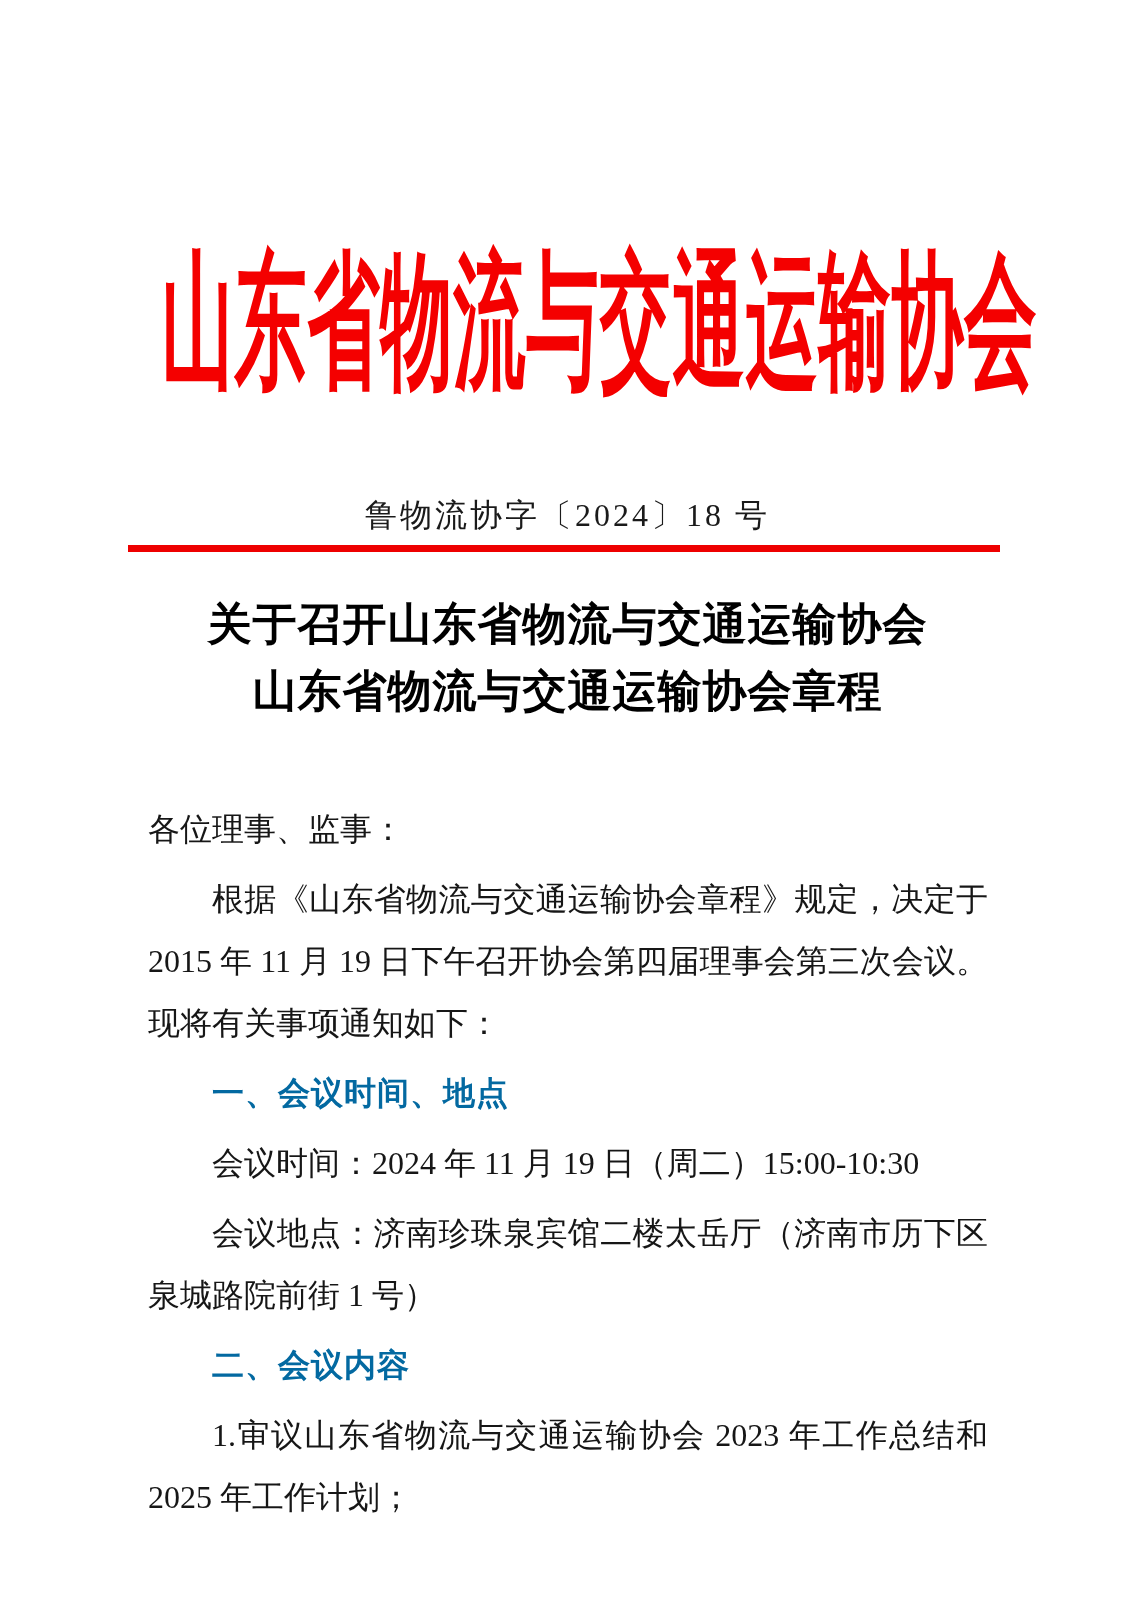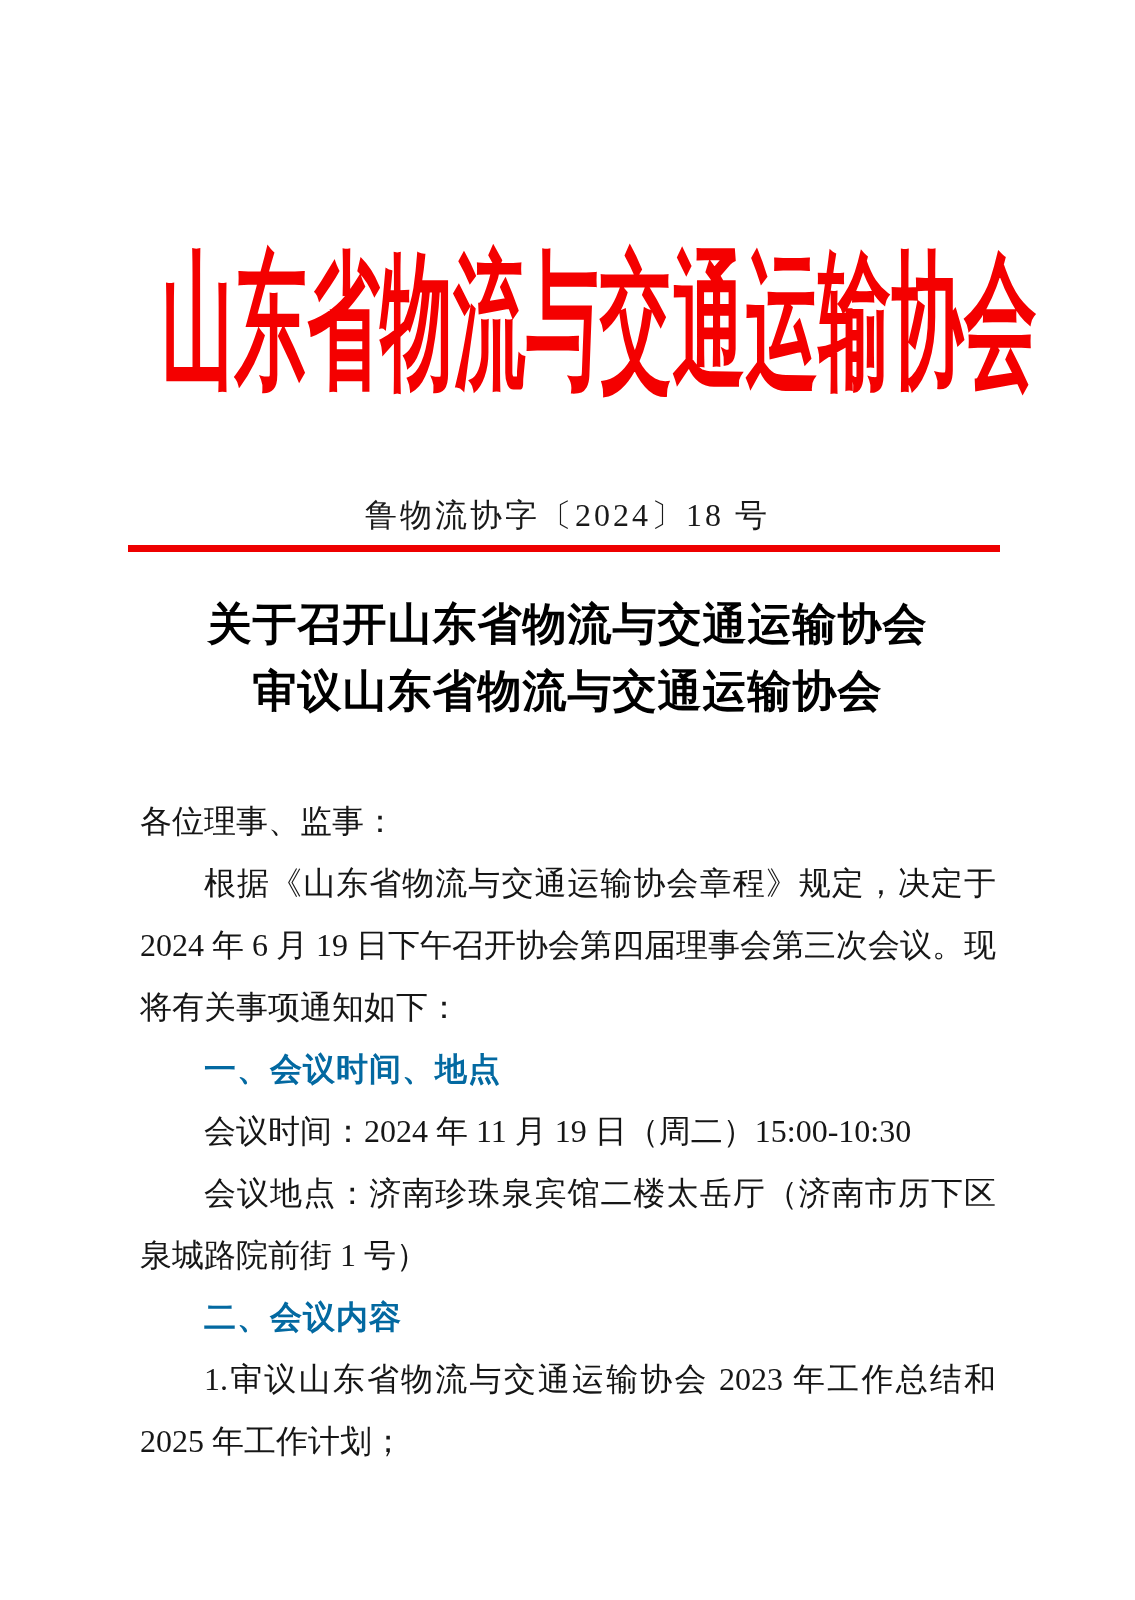--- a/index.html
+++ b/index.html
@@ -84,21 +84,21 @@
     top: 790px;
     left: 140px;
     width: 856px;
     font-size: 32px;
     line-height: 62px;
     color: #161616;
     text-align: justify;
     font-family: "Liberation Serif", "DejaVu Serif", serif;
   }
   #body-text p {
-    margin: 0;
+    margin: 8px;
     padding: 0;
   }
   .indent-2 {
     text-indent: 2em;
   }
   .section-heading {
     font-family: "Liberation Sans", "DejaVu Sans", sans-serif;
     font-weight: bold;
     color: #0369a1;
     letter-spacing: 1px;
@@ -112,26 +112,26 @@
   <div id="letterhead">
     <span class="org-name">山东省物流与交通运输协会</span>
   </div>
 
   <div id="doc-number">鲁物流协字〔2024〕18 号</div>
 
   <div id="red-rule"></div>
 
   <div id="doc-title">
     <div>关于召开山东省物流与交通运输协会</div>
-    <div>审议山东省物流与交通运输协会</div>
+    <div>山东省物流与交通运输协会章程</div>
   </div>
 
   <div id="body-text">
     <p>各位理事、监事：</p>
-    <p class="indent-2">根据《山东省物流与交通运输协会章程》规定，决定于 2024 年 6 月 19 日下午召开协会第四届理事会第三次会议。现将有关事项通知如下：</p>
+    <p class="indent-2">根据《山东省物流与交通运输协会章程》规定，决定于 2015 年 11 月 19 日下午召开协会第四届理事会第三次会议。现将有关事项通知如下：</p>
     <p class="indent-2 section-heading">一、会议时间、地点</p>
     <p class="indent-2">会议时间：2024 年 11 月 19 日（周二）15:00-10:30</p>
     <p class="indent-2">会议地点：济南珍珠泉宾馆二楼太岳厅（济南市历下区泉城路院前街 1 号）</p>
     <p class="indent-2 section-heading">二、会议内容</p>
     <p class="indent-2">1.审议山东省物流与交通运输协会 2023 年工作总结和 2025 年工作计划；</p>
   </div>
 
 </div>
 
 </body></html>

